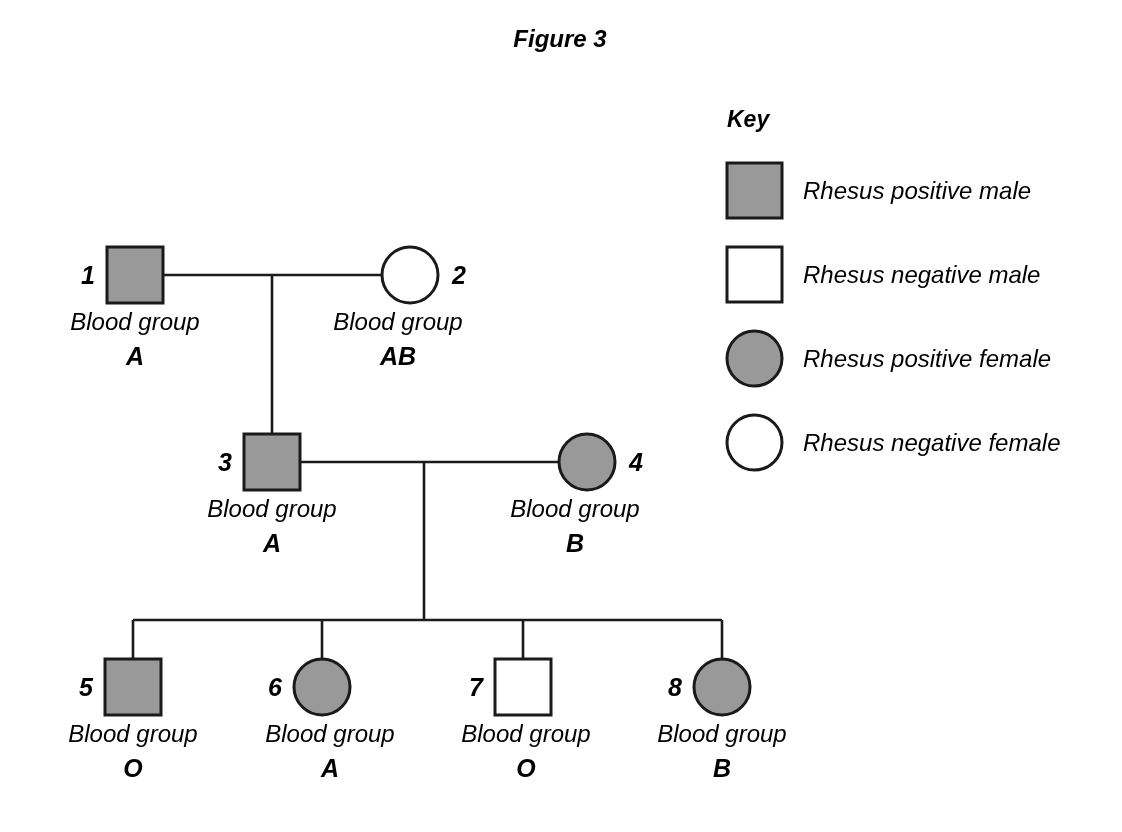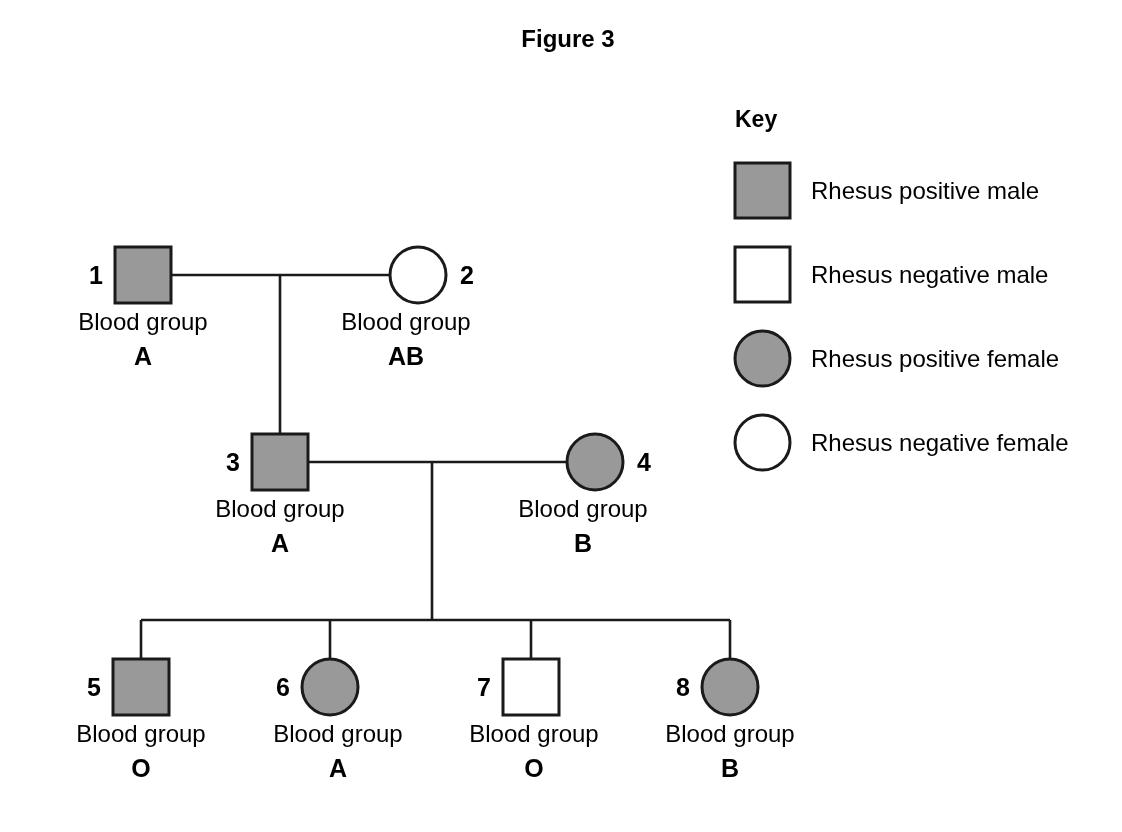--- a/index.html
+++ b/index.html
@@ -11,24 +11,25 @@
   body {
     width: 1122px;
     height: 832px;
     position: relative;
     font-family: "Liberation Sans", sans-serif;
     color: #000000;
     overflow: hidden;
   }
   #figure-root {
     position: absolute;
-    left: 8px;
+    left: 0;
     top: 0;
     width: 952px;
     height: 832px;
+    font-style: italic;
   }
   svg.pedigree-canvas {
     display: block;
     width: 1122px;
     height: 832px;
   }
   text {
     fill: #000000;
     font-family: "Liberation Sans", sans-serif;
   }

